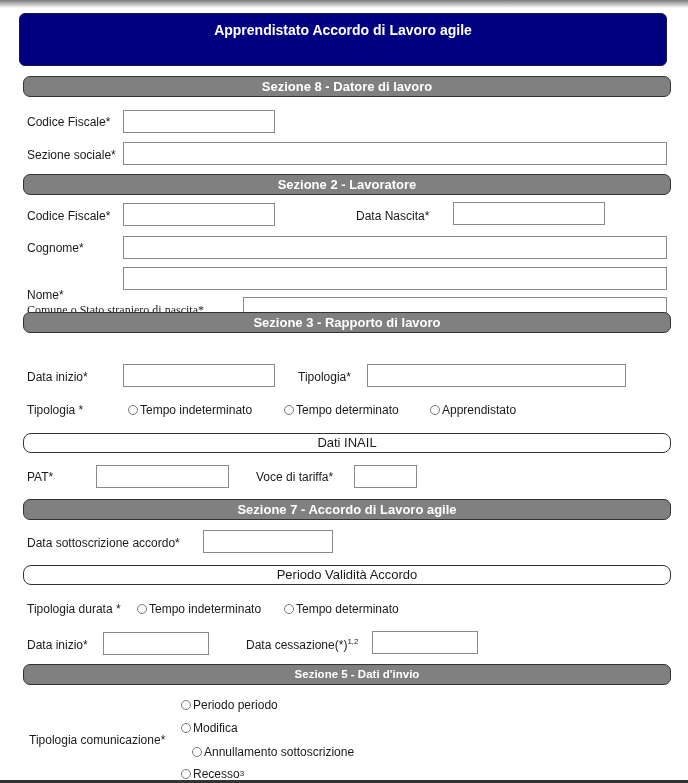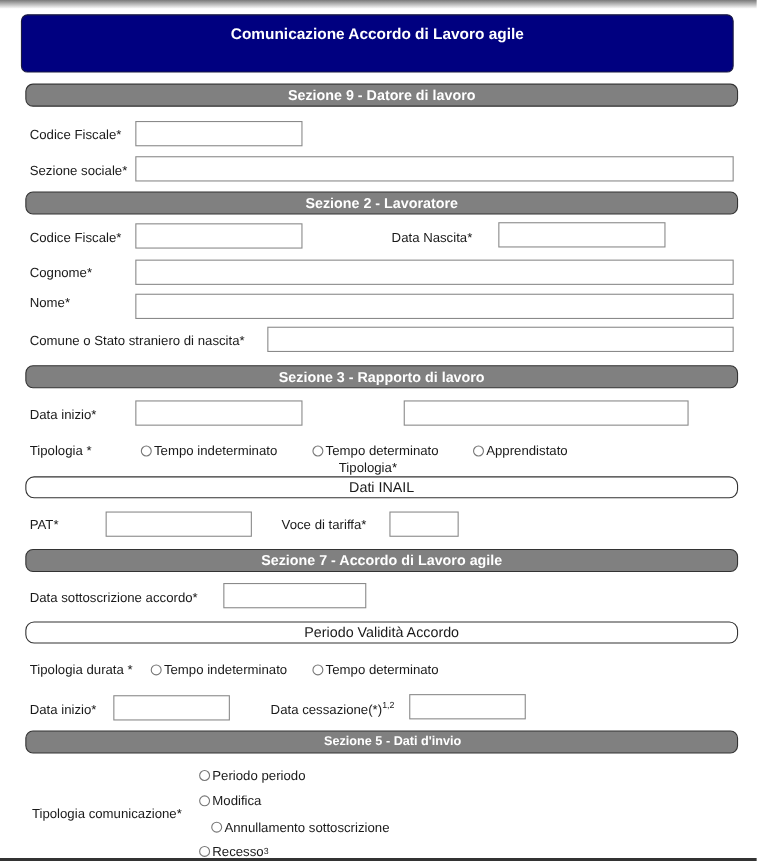--- a/index.html
+++ b/index.html
@@ -75,54 +75,54 @@
       margin-right: 2px; background: #fff;
     }
     .radio sup { font-size: 8px; vertical-align: super; line-height: 0; }
   </style>
 </head>
 <body>
 
 <div class="top-shadow"></div>
 
 <div class="abs title-box">
-  <div>Comunicazione Accordo di Lavoro agile</div>
+  <div>Apprendistato Accordo di Lavoro agile</div>
 </div>
 
-<div class="abs sec-header" style="top:76px;">Sezione 9 - Datore di lavoro</div>
+<div class="abs sec-header" style="top:76px;">Sezione 8 - Datore di lavoro</div>
 
 <div class="abs lbl" style="left:27px; top:115px;">Codice Fiscale*</div>
 <div class="abs field" style="left:123px; top:110px; width:152px;"></div>
 
 <div class="abs lbl" style="left:27px; top:148px;">Sezione sociale*</div>
 <div class="abs field" style="left:123px; top:142px; width:544px;"></div>
 
 <div class="abs sec-header" style="top:174px;text-align:center;">Sezione 2 - Lavoratore</div>
 
 <div class="abs lbl" style="left:27px; top:209px;">Codice Fiscale*</div>
 <div class="abs field" style="left:123px; top:203px; width:152px;"></div>
 
 <div class="abs lbl" style="left:356px; top:209px;">Data Nascita*</div>
 <div class="abs field" style="left:453px; top:202px; width:152px;"></div>
 
 <div class="abs lbl" style="left:27px; top:241px;">Cognome*</div>
 <div class="abs field" style="left:123px; top:236px; width:544px;"></div>
 
-<div class="abs lbl" style="left:27px; top:268px;">Nome*</div>
+<div class="abs lbl" style="left:27px; top:288px;">Nome*</div>
 <div class="abs field" style="left:123px; top:267px; width:544px;"></div>
 
-<div class="abs lbl" style="left:27px; top:303px;">Comune o Stato straniero di nascita*</div>
+<div class="abs lbl" style="left:27px; top:303px;font-family:Liberation Serif, serif;">Comune o Stato straniero di nascita*</div>
 <div class="abs field" style="left:243px; top:297px; width:424px;"></div>
 
-<div class="abs sec-header" style="top:332px;">Sezione 3 - Rapporto di lavoro</div>
+<div class="abs sec-header" style="top:312px;">Sezione 3 - Rapporto di lavoro</div>
 
 <div class="abs lbl" style="left:27px; top:370px;">Data inizio*</div>
 <div class="abs field" style="left:123px; top:364px; width:152px;"></div>
 
-<div class="abs lbl" style="left:308px; top:370px;margin-top:48px;">Tipologia*</div>
+<div class="abs lbl" style="left:298px; top:370px;">Tipologia*</div>
 <div class="abs field" style="left:367px; top:364px; width:259px;"></div>
 
 <div class="abs lbl" style="left:27px; top:403px;">Tipologia *</div>
 <div class="abs radio" style="left:128px; top:403px;">
   <span class="dot"></span>
   <span>Tempo indeterminato</span>
 </div>
 <div class="abs radio" style="left:284px; top:403px;">
   <span class="dot"></span>
   <span>Tempo determinato</span>

